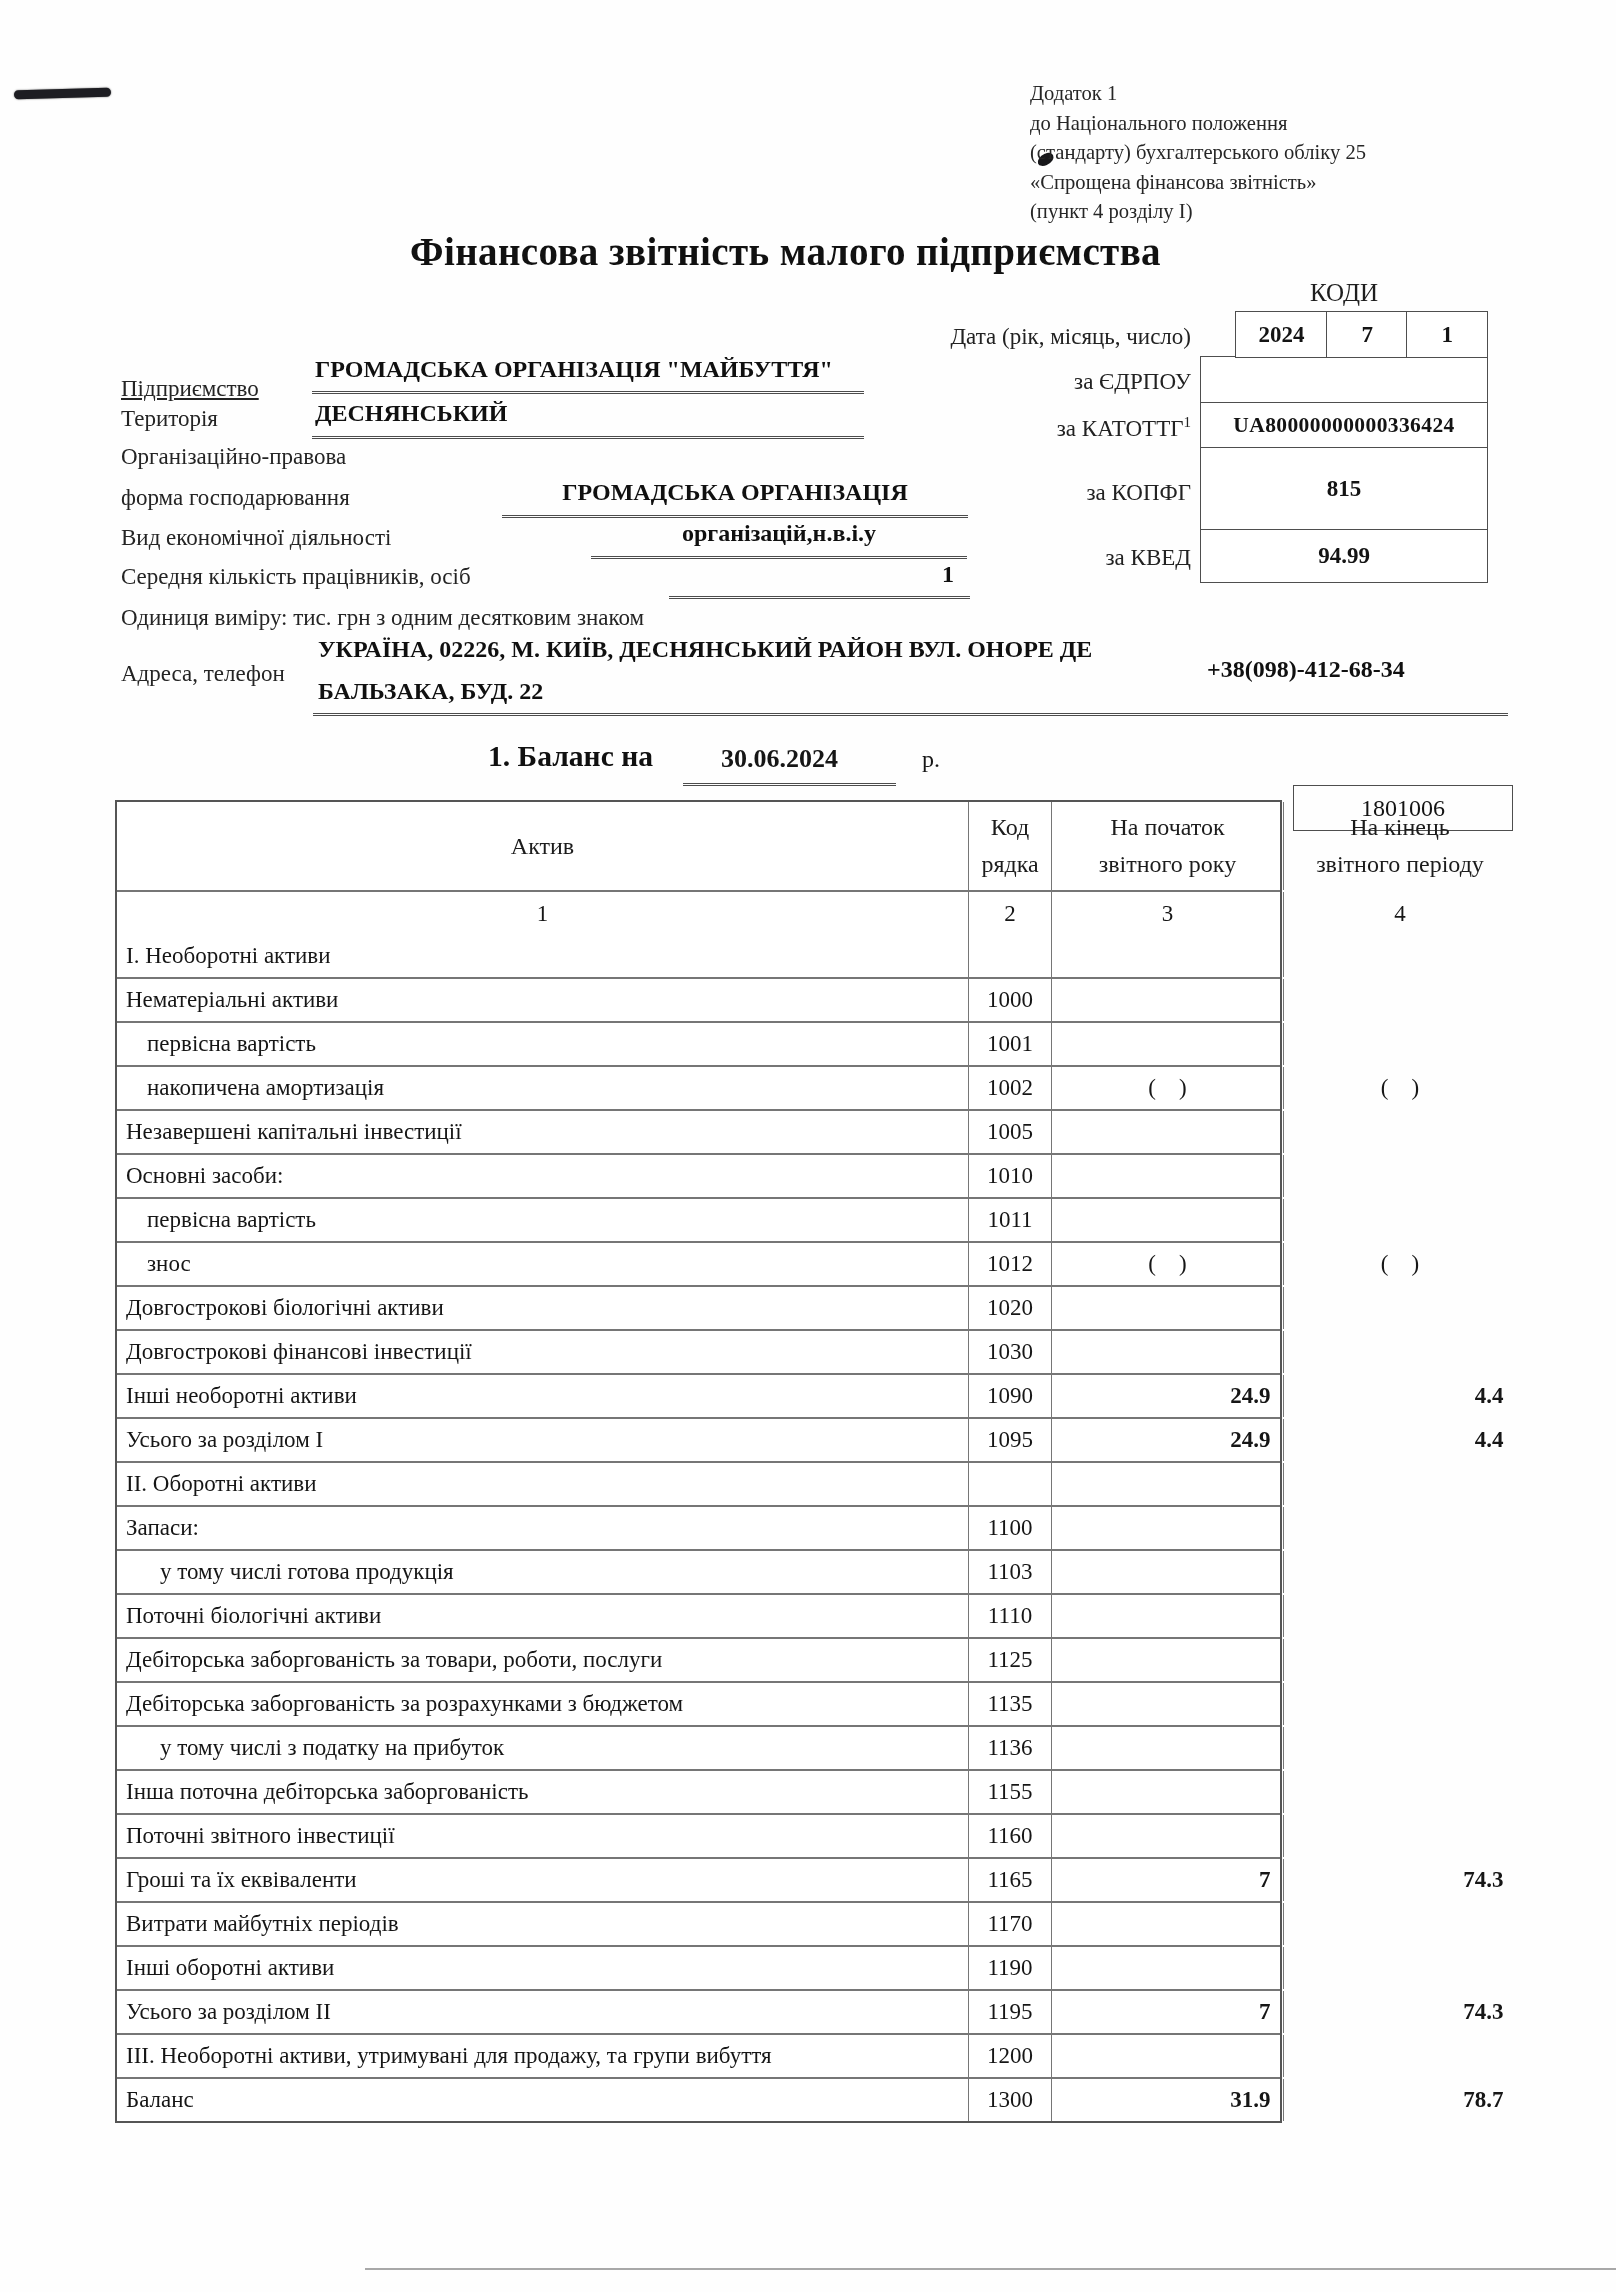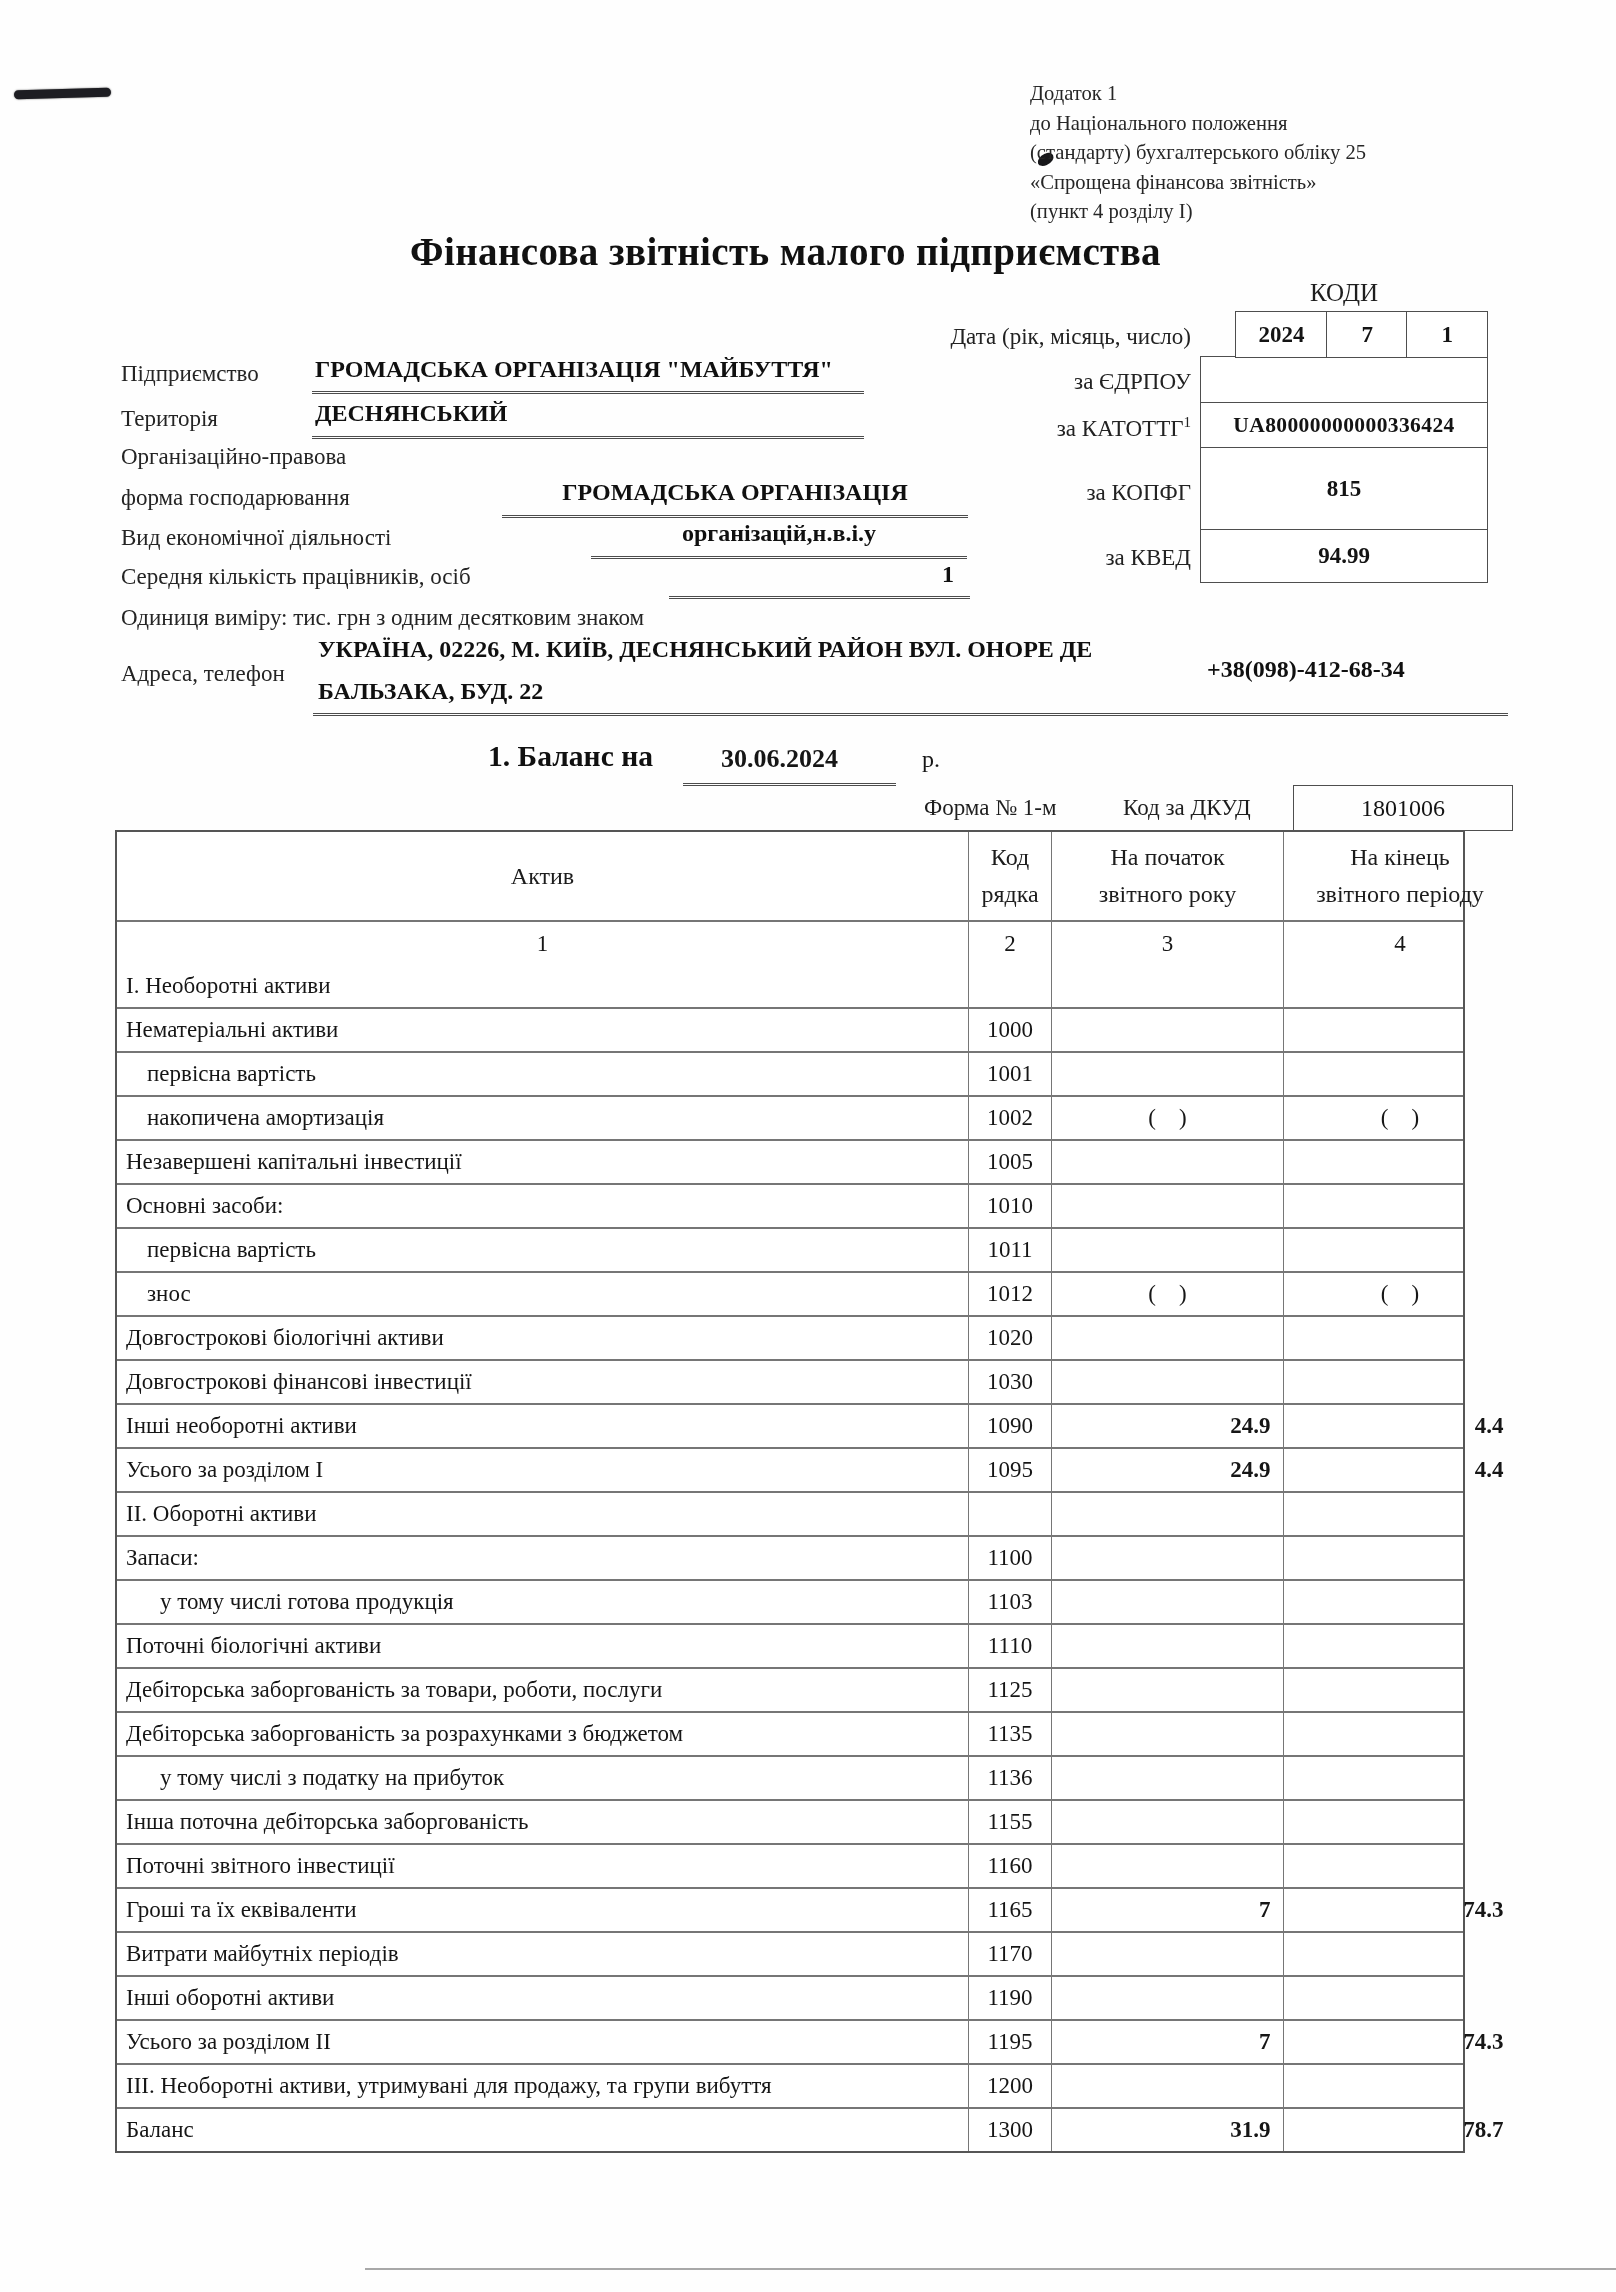--- a/index.html
+++ b/index.html
@@ -40,21 +40,21 @@
   .ctr{text-align:center;}
   
   .bal-h{font-size:29.6px; font-weight:bold; color:#101010;}
   .bal-date{font-size:26px; font-weight:bold;}
   .bal-r{font-size:24px;}
   .forma{font-size:23px; color:#1e1e1e;}
   .dkud-box{left:1293px; top:785px; width:220px; height:46px; box-sizing:border-box;
             border:1.8px solid #4e4e4e; display:flex; align-items:center; justify-content:center;
             font-size:24px; color:#141414;}
   
-  .btable{left:115px; top:830px; width:1350px; box-sizing:border-box;
+  .btable{left:115px; top:800px; width:1167px; box-sizing:border-box;
           border:2.7px double #555; background:#fff;}
   .trow{display:grid; grid-template-columns:851px 83px 232px 233px; border-top:2.7px double #767676;}
   .trow:first-child{border-top:none;}
   .tcell{box-sizing:border-box; border-left:1.8px solid #767676; overflow:hidden;}
   .tcell:first-child{border-left:none;}
   .thead-row .tcell{height:88px; display:flex; flex-direction:column; align-items:center;
                     justify-content:space-around; padding:7.2px 0; font-size:24px; color:#1c1c1c;}
   .tnum-row .tcell{height:43px; line-height:43px; text-align:center; font-size:23px;}
   .tdata .tcell{height:42px; line-height:41px; font-size:23px; white-space:nowrap;}
   .c-label{padding-left:9px;}
@@ -98,21 +98,21 @@
   </div>
 
   <div class="abs rlbl" style="top:324px;">Дата (рік, місяць, число)</div>
   <div class="abs rlbl" style="top:369px;">за ЄДРПОУ</div>
   <div class="abs rlbl" style="top:414px;">
     <span>за КАТОТТГ</span><sup>1</sup>
   </div>
   <div class="abs rlbl" style="top:480px;">за КОПФГ</div>
   <div class="abs rlbl" style="top:545px;">за КВЕД</div>
 
-  <div class="abs lbl" style="left:121px; top:361px;">Підприємство</div>
+  <div class="abs lbl" style="left:121px; top:376px;text-decoration:underline;">Підприємство</div>
   <div class="abs val" style="left:315px; top:356px;">ГРОМАДСЬКА ОРГАНІЗАЦІЯ "МАЙБУТТЯ"</div>
   <div class="abs uline" style="left:312px; top:391px; width:552px;"></div>
 
   <div class="abs lbl" style="left:121px; top:406px;">Територія</div>
   <div class="abs val" style="left:315px; top:400px;">ДЕСНЯНСЬКИЙ</div>
   <div class="abs uline" style="left:312px; top:436px; width:552px;"></div>
 
   <div class="abs lbl" style="left:121px; top:444px;">Організаційно-правова</div>
   <div class="abs lbl" style="left:121px; top:485px;">форма господарювання</div>
   <div class="abs val ctr" style="left:502px; top:479px; width:466px;">ГРОМАДСЬКА ОРГАНІЗАЦІЯ</div>

